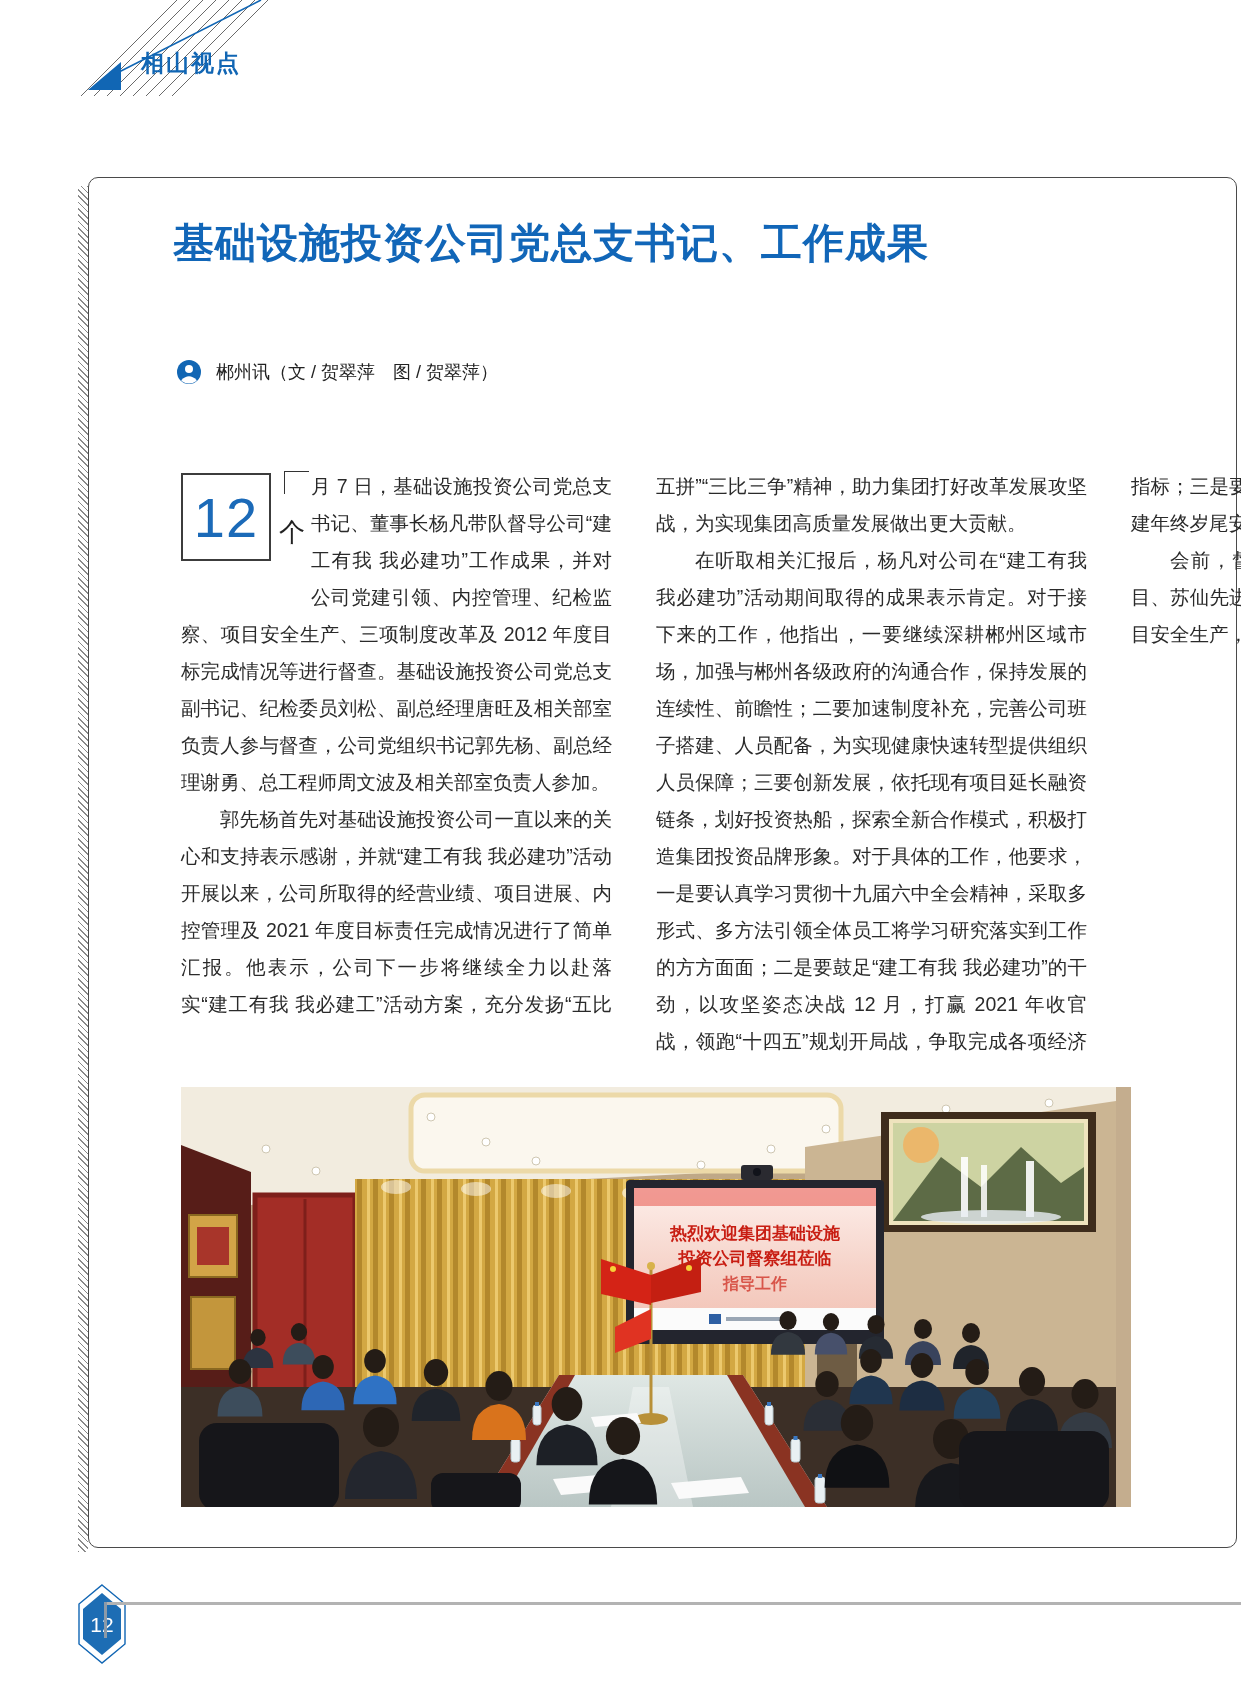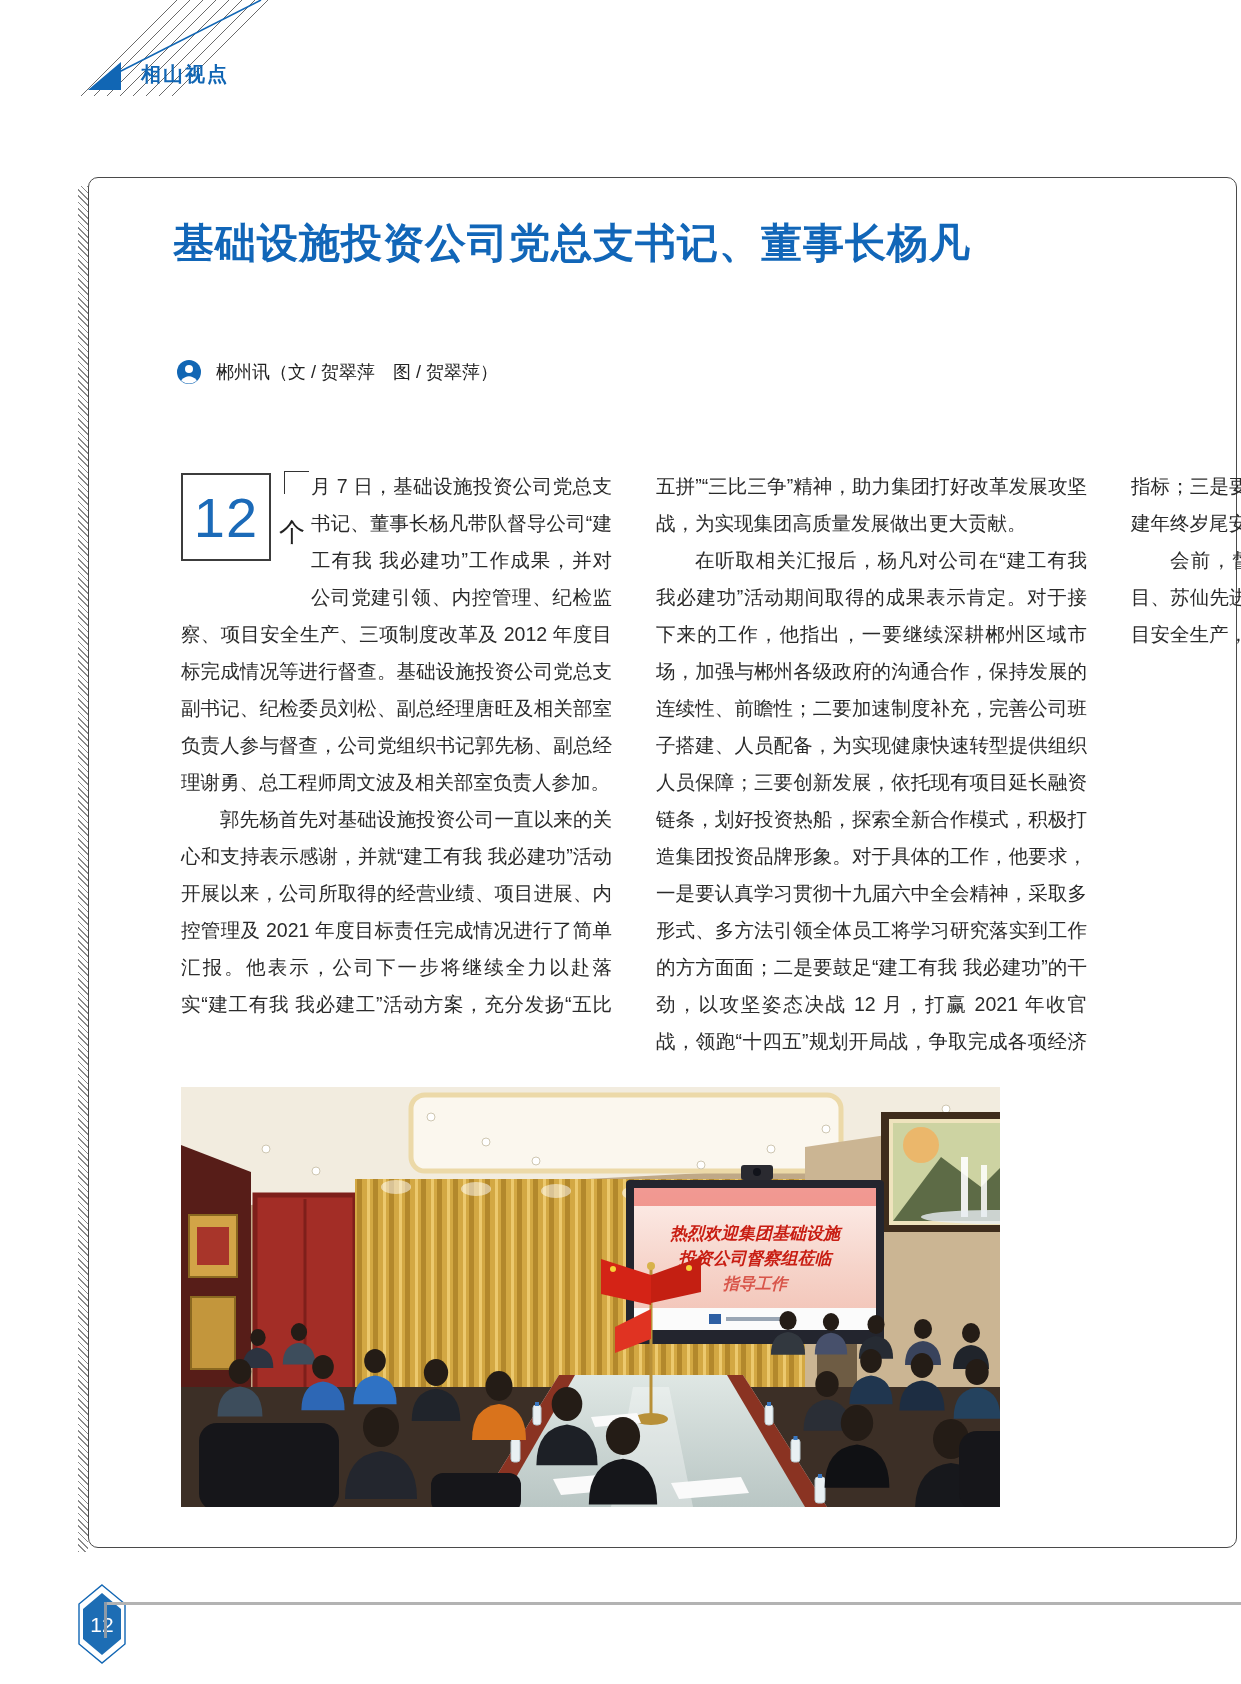--- a/index.html
+++ b/index.html
@@ -1,19 +1,19 @@
 <!DOCTYPE html>
 <html><head>
 <meta charset="utf-8">
 <style>
   html,body{margin:0;padding:0;background:#ffffff;}
   #canvas{position:relative;width:1241px;height:1684px;background:#fff;overflow:hidden;
           font-family:"Liberation Sans","DejaVu Sans",sans-serif;}
   
-  .masthead-label{position:absolute;left:141px;top:61px;font-size:20px;font-weight:bold;
+  .masthead-label{position:absolute;left:141px;top:48px;font-size:23px;font-weight:bold;
                   color:#1166b4;letter-spacing:2px;}
   
   .card{position:absolute;left:88px;top:177px;width:1147px;height:1369px;background:#fff;
         border:1.6px solid #4a4a4a;border-radius:10px;}
   .stack-edge{position:absolute;left:-11px;top:8px;width:10px;height:1366px;
         background:repeating-linear-gradient(45deg,#8a8a8a 0 1.2px,transparent 1.2px 4.5px);}
   .title{position:absolute;left:84px;width:1020px;color:#1166b8;font-weight:900;
          font-size:41px;letter-spacing:1px;line-height:58px;white-space:nowrap;}
   .title.l1{top:36px;}
   .title.l2{top:96px;}
@@ -26,21 +26,21 @@
   .bodytext p{margin:0;}
   .bodytext p.indent{text-indent:2em;}
   .dropcap{position:relative;float:left;width:130px;height:116px;}
   .dropcap .box{position:absolute;left:0;top:5px;width:86px;height:84px;border:2px solid #3c3c3c;
                 display:flex;align-items:center;justify-content:center;}
   .dropcap .num{font-size:56px;color:#1b6ab8;font-weight:500;letter-spacing:1px;}
   .dropcap .bracket{position:absolute;left:103px;top:3px;width:24px;height:22px;
                 border-left:1.6px solid #333;border-top:1.6px solid #333;}
   .dropcap .orn{position:absolute;left:98px;top:46px;font-size:26px;color:#222;}
   
-  .photo{position:absolute;left:92px;top:909px;width:819px;height:420px;overflow:hidden;background:#c4ad8e;font-style:italic;}
+  .photo{position:absolute;left:92px;top:909px;width:950px;height:420px;overflow:hidden;background:#c4ad8e;}
   
   .footer-rule{position:absolute;left:104px;top:1602px;width:1137px;height:3px;background:#b3b3b3;}
   .footer-tick{position:absolute;left:104px;top:1602px;width:2.5px;height:36px;background:#8c9aa8;}
   .badge-num{font-family:"Liberation Sans",sans-serif;}
 </style>
 </head>
 <body>
 
 <div id="canvas">
 
@@ -56,21 +56,21 @@
       <line x1="97" y1="96" x2="199" y2="-6"></line>
     </g>
     <line x1="44" y1="72" x2="186" y2="0" stroke="#1166b4" stroke-width="1.6"></line>
     <polygon points="13,90 46,90 46,62" fill="#1166b4"></polygon>
   </svg>
   <div class="masthead-label">相山视点</div>
 
   <div class="card">
     <div class="stack-edge"></div>
 
-    <div class="title l1">基础设施投资公司党总支书记、董事长杨凡</div>
+    <div class="title l1">基础设施投资公司党总支书记、工作成果</div>
 
     <div class="byline">
       <svg width="24" height="24" viewBox="0 0 24 24">
         <circle cx="12" cy="12" r="12" fill="#1166b4"></circle>
         <circle cx="12" cy="9" r="4" fill="#ffffff"></circle>
         <path d="M4.5,20 Q12,12.5 19.5,20 L19.5,21 Q12,26 4.5,21 Z" fill="#ffffff"></path>
       </svg>
       <span class="byline-text">郴州讯（文 / 贺翠萍　图 / 贺翠萍）</span>
     </div>
 

